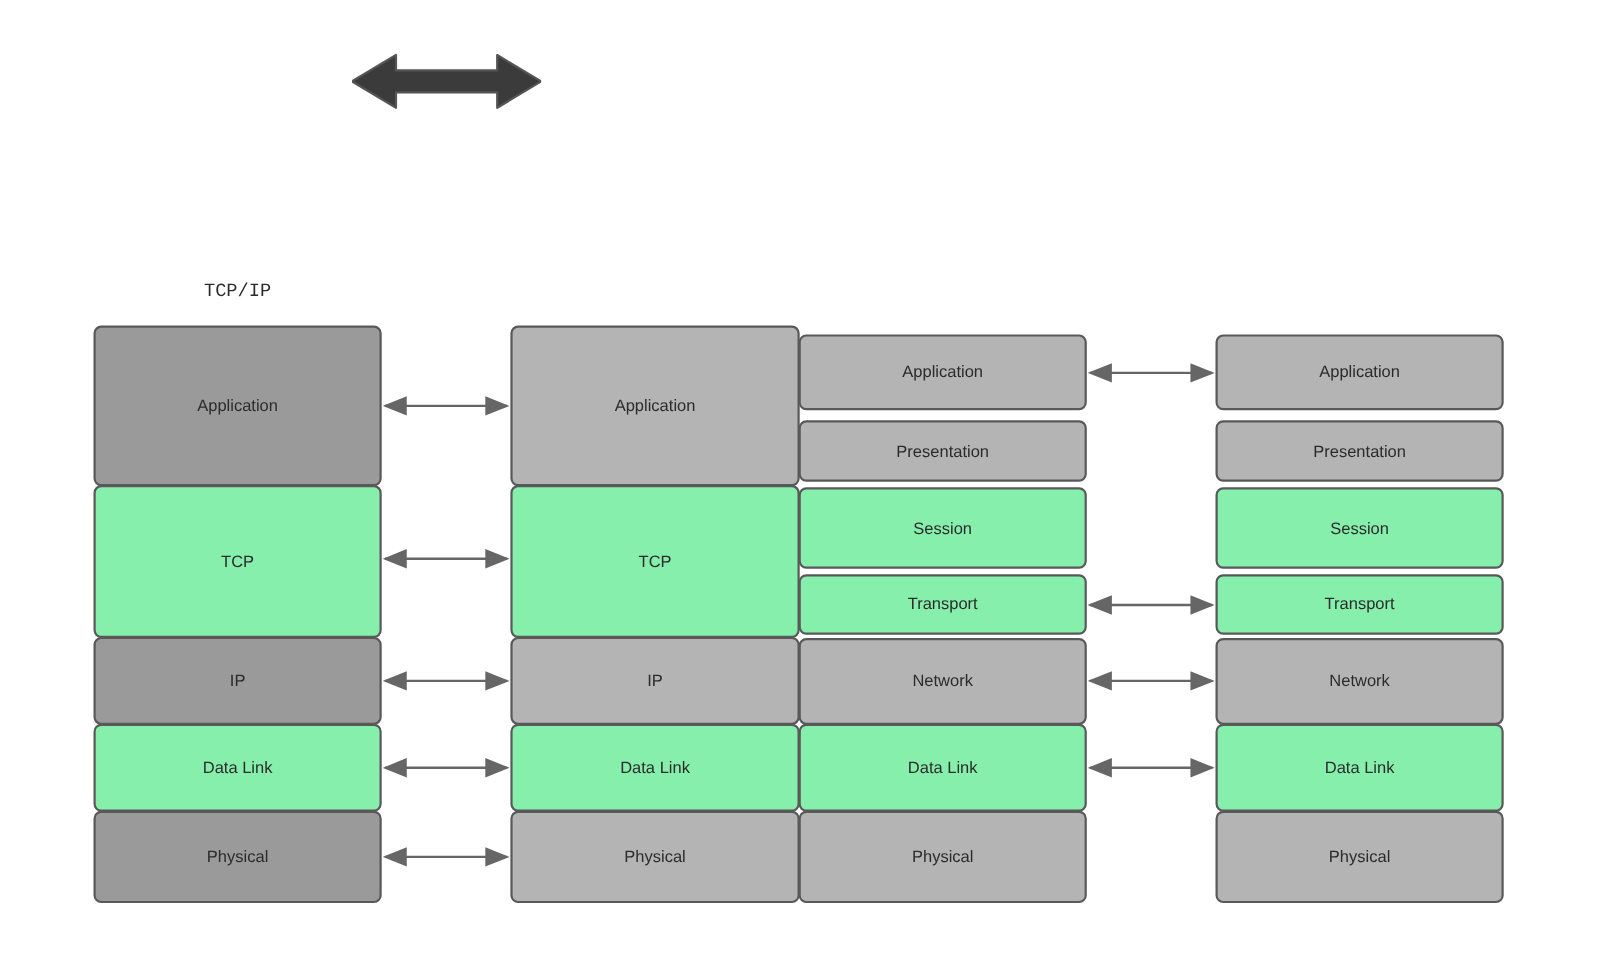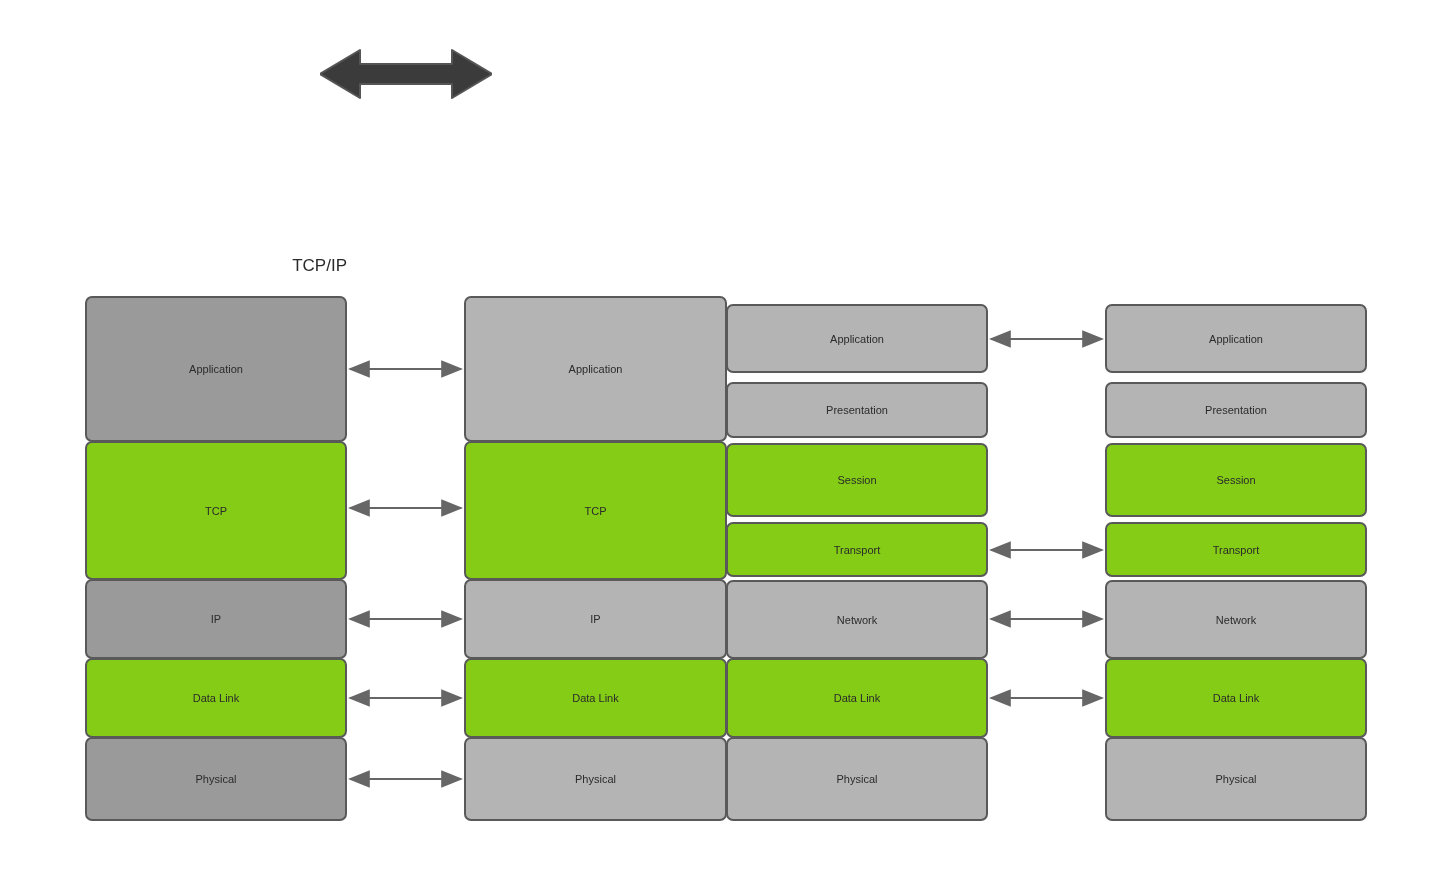--- a/index.html
+++ b/index.html
@@ -17,45 +17,45 @@
   #canvas {
     position: absolute;
     left: 0; top: 0;
     width: 1452px;
     height: 880px;
   }
 
   
   .col-title {
     position: absolute;
-    text-align: right;
+    text-align: center;
     font-size: 17px;
     color: #2b2b2b;
-    font-family: Liberation Sans, sans-serif;
+    font-family: Liberation Mono, monospace;
     white-space: nowrap;
     line-height: 20px;
   }
 
   
   .layer {
     position: absolute;
     box-sizing: border-box;
     border: 2px solid #595959;
     border-radius: 7px;
     display: flex;
     align-items: center;
     justify-content: center;
-    font-size: 11px;
+    font-size: 15px;
     color: #2b2b2b;
     font-family: "Liberation Sans", sans-serif;
     white-space: nowrap;
   }
   .fill-darkgray { background: #9a9a9a; }
   .fill-gray     { background: #b4b4b4; }
-  .fill-white    { background: #84cc16; }
+  .fill-white    { background: #86efac; }
 
   
   #arrows {
     position: absolute;
     left: 0; top: 0;
     width: 1452px;
     height: 880px;
     pointer-events: none;
   }
   

